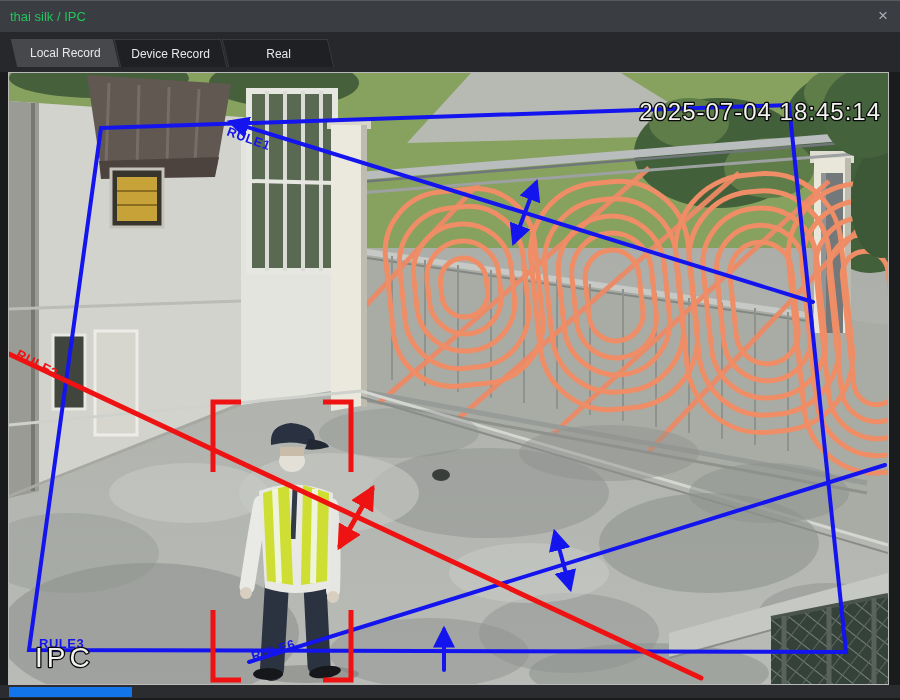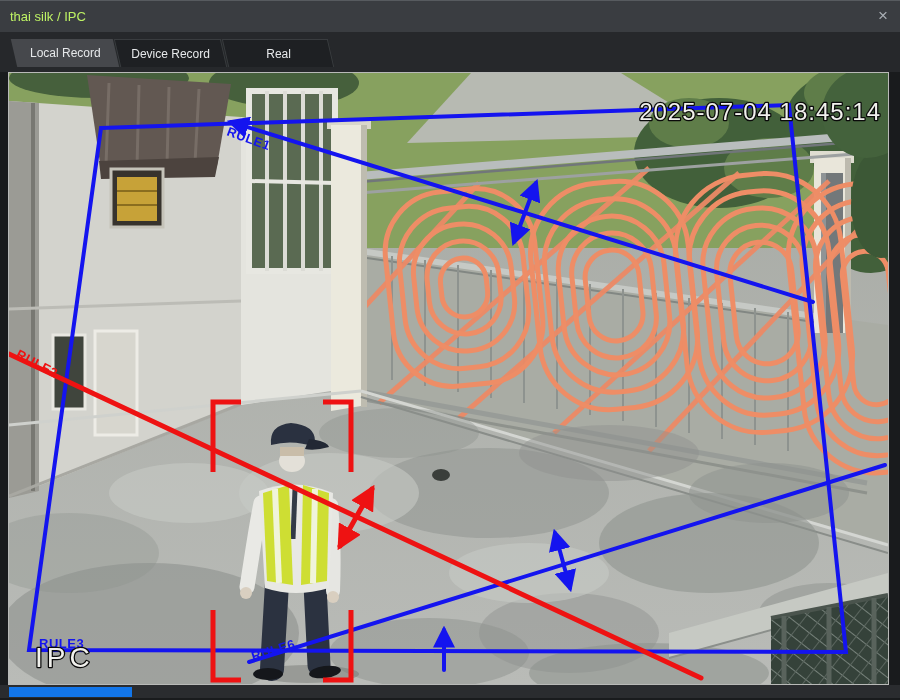--- a/index.html
+++ b/index.html
@@ -3,21 +3,21 @@
 <meta charset="utf-8">
 <style>
   html,body{margin:0;padding:0;}
   body{width:900px;height:700px;overflow:hidden;background:#141517;
        font-family:"Liberation Sans",sans-serif;}
   .app{position:absolute;left:0;top:0;width:900px;height:700px;background:#191b1d;}
 
   
   .titlebar{position:absolute;left:0;top:0;width:900px;height:32px;background:#3a3d41;
             border-top:1px solid #575b5f;box-sizing:border-box;}
-  .title{position:absolute;left:10px;top:8px;font-size:13px;color:#bef264;}
+  .title{position:absolute;left:10px;top:8px;font-size:13px;color:#22c55e;}
   .close{position:absolute;right:12px;top:5px;font-size:17px;color:#a9aeb4;cursor:pointer;line-height:20px;}
 
   
   .tabbar{position:absolute;left:0;top:32px;width:900px;height:40px;background:#26282b;}
   .tab{position:absolute;top:7px;height:28px;line-height:28px;transform:skewX(13deg);
        text-align:center;font-size:12px;color:#e6e8ea;box-sizing:border-box;}
   .tab .tl{display:inline-block;transform:skewX(-13deg);white-space:nowrap;}
   .tab.active{background:#46484c;}
   .tab.dark{background:#1e2023;border:1px solid #393c3f;border-bottom:none;}
   .tab-local{left:14px;width:102px;}

